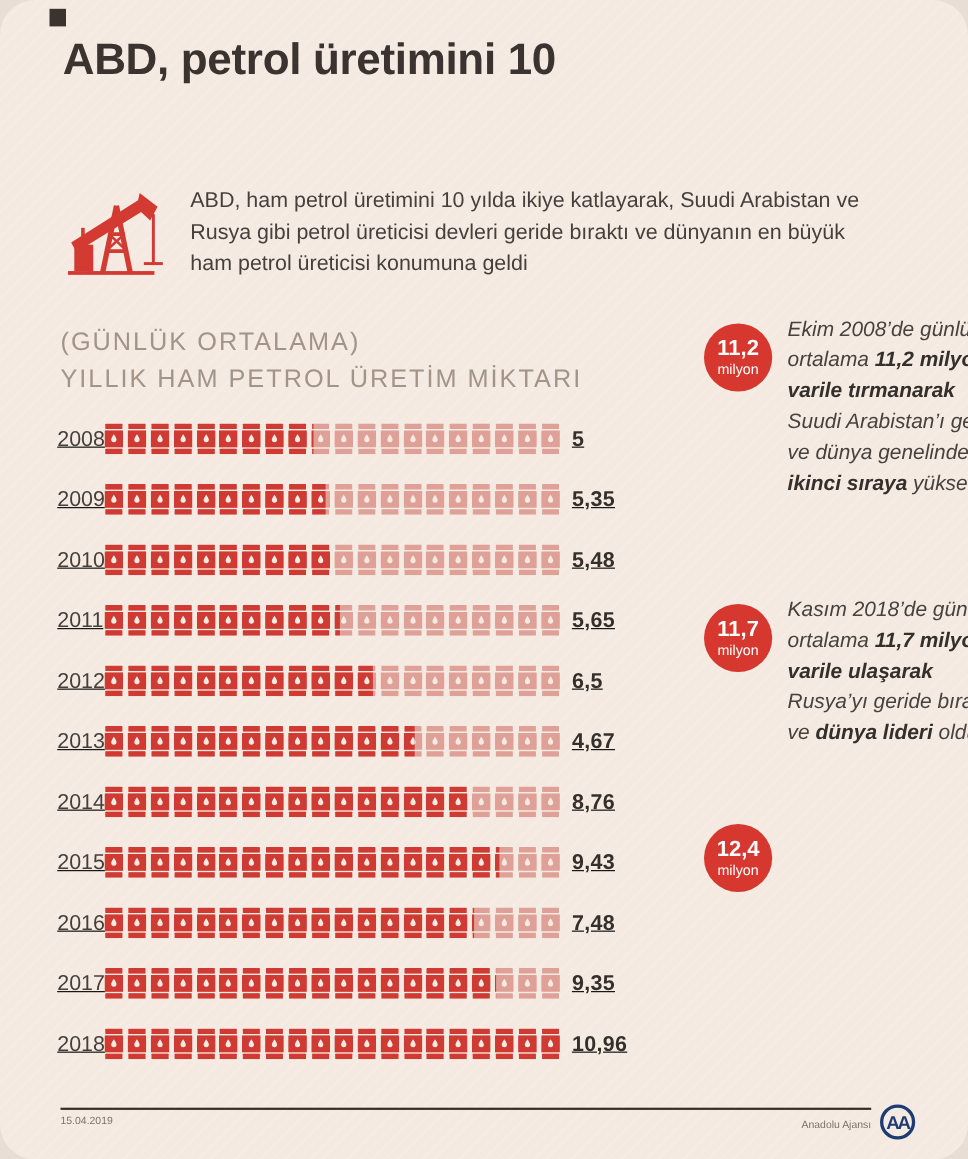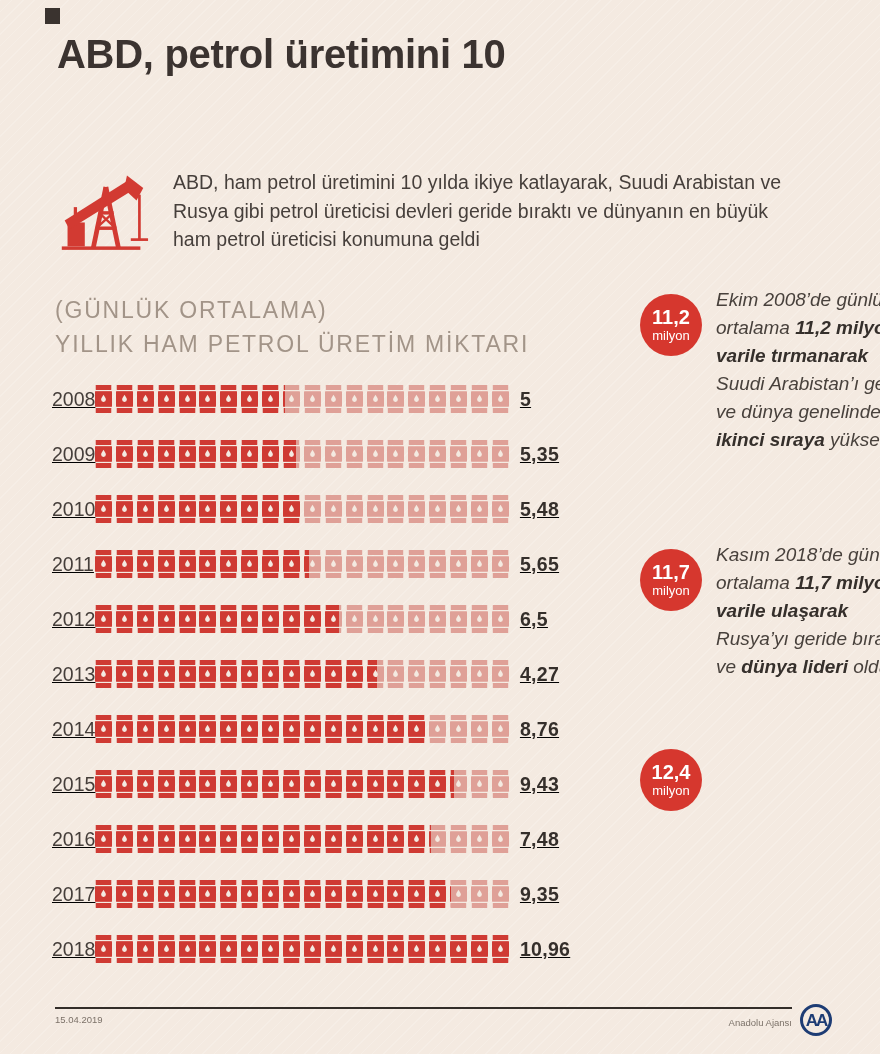--- a/index.html
+++ b/index.html
@@ -1,19 +1,19 @@
 <!DOCTYPE html>
 <html><head>
 <meta charset="utf-8">
 <style>
   html,body{margin:0;padding:0;}
   body{font-family:"Liberation Sans",sans-serif;background:#e8ded5;}
   .page{position:relative;width:880px;height:1054px;margin:0 auto;overflow:hidden;
         background:#f4eae1;
-        background-image:repeating-linear-gradient(135deg, rgba(255,255,255,.18) 0 1px, rgba(0,0,0,0) 1px 8px);}
+        background-image:repeating-linear-gradient(135deg, rgba(255,255,255,.18) 0 1px, rgba(0,0,0,0) 1px 8px);border-radius:32px;}
   .corner-mark{position:absolute;left:45px;top:8px;width:15px;height:16px;background:#3a332f;}
   h1.title{position:absolute;left:57px;top:30px;margin:0;font-size:40px;line-height:49px;
            font-weight:800;letter-spacing:-0.3px;color:#3b3330;}
   .intro{position:absolute;left:57px;top:164px;display:flex;align-items:flex-start;}
   .intro-icon{width:92px;height:92px;flex:none;}
   .intro-text{margin:4px 0 0 24px;width:625px;font-size:19.5px;line-height:28.5px;color:#463f3b;}
   .chart-title{position:absolute;left:55px;top:293px;font-size:23px;line-height:34px;
                letter-spacing:1.8px;color:#a29488;font-weight:400;}
   .chart-title span{display:block;}
   .chart-rows{position:absolute;left:52px;top:385px;}
@@ -1974,21 +1974,21 @@
             <svg class="bsvg" width="17" height="28" viewBox="0 0 17 28">
               <g fill="#dfa097">
                 <rect x="0.8" y="0" width="15.4" height="5.1" rx="0.6"></rect>
                 <rect x="0" y="6.3" width="17" height="15.4" rx="0.6"></rect>
                 <rect x="0.8" y="22.9" width="15.4" height="5.1" rx="0.6"></rect>
               </g>
               <path fill="#f4eae1" d="M8.5 9.8 C9.8 11.9 10.9 13.3 10.9 14.6 A2.4 2.4 0 0 1 6.1 14.6 C6.1 13.3 7.2 11.9 8.5 9.8 Z"></path>
             </svg>
           </div>
         </div>
-        <span class="val">4,27</span>
+        <span class="val">4,67</span>
       </div>
       <div class="crow">
         <span class="year">2014</span>
         <div class="barrels">
           <div class="barrel">
             <svg class="bsvg" width="17" height="28" viewBox="0 0 17 28">
               <g fill="#dfa097">
                 <rect x="0.8" y="0" width="15.4" height="5.1" rx="0.6"></rect>
                 <rect x="0" y="6.3" width="17" height="15.4" rx="0.6"></rect>
                 <rect x="0.8" y="22.9" width="15.4" height="5.1" rx="0.6"></rect>

